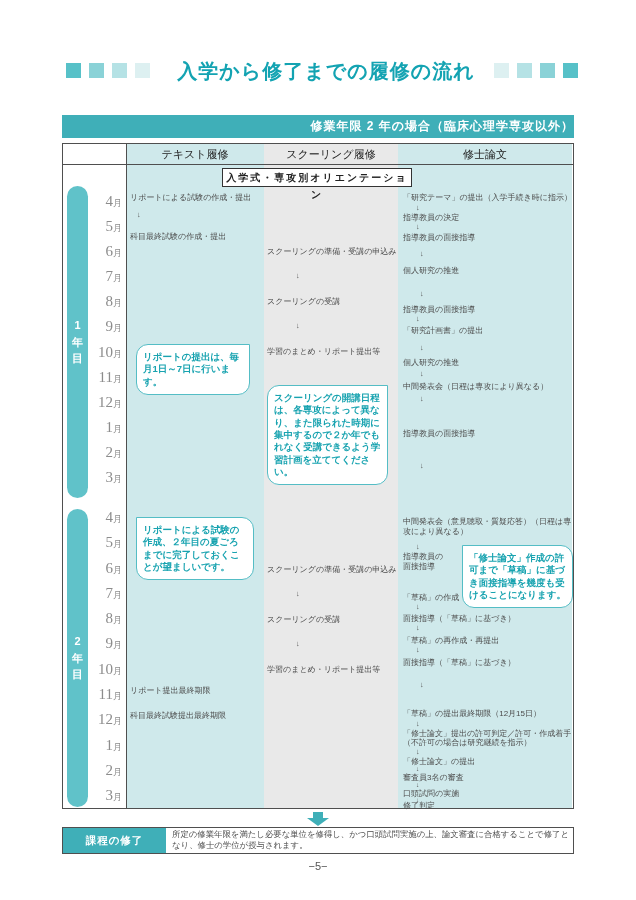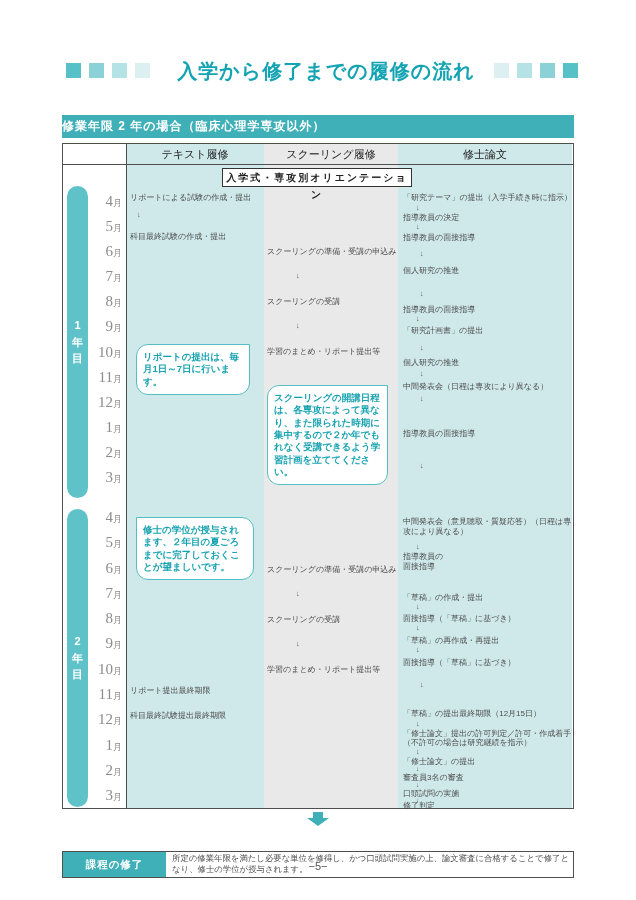--- a/index.html
+++ b/index.html
@@ -9,21 +9,21 @@
   .title-row{position:absolute;left:0;top:56px;width:636px;height:30px;padding-left:8px;}
   h1.title{margin:0;width:100%;text-align:center;font-size:20px;font-weight:bold;
            color:#13a3b2;letter-spacing:1px;line-height:30px;}
   .sq-group{position:absolute;top:7px;height:15px;display:flex;gap:8px;}
   .sq-left{left:66px;}
   .sq-right{right:66px;}
   .sq{width:15px;height:15px;display:inline-block;}
   .t1{background:#57c1c8;} .t2{background:#8ad2d7;} .t3{background:#b5e2e5;} .t4{background:#ddf0f1;}
   
   .subtitle-bar{position:absolute;left:62px;top:115px;width:512px;height:23px;background:#3fafb8;
-                color:#fff;font-weight:bold;font-size:12px;text-align:left;line-height:23px;letter-spacing:1px;}
+                color:#fff;font-weight:bold;font-size:12px;text-align:right;line-height:23px;letter-spacing:1px;}
   
   .table{position:absolute;left:62px;top:143px;width:512px;height:666px;border:1.5px solid #4f4f4f;box-sizing:border-box;}
   .thead{position:absolute;left:0;top:0;width:100%;height:21px;border-bottom:1px solid #4f4f4f;box-sizing:border-box;}
   .th{position:absolute;top:0;height:20px;line-height:20px;text-align:center;font-size:11px;font-weight:normal;color:#222;}
   .th-month{left:0;width:63px;background:#fff;}
   .th-text{left:63px;width:138px;background:#cfe9eb;}
   .th-school{left:201px;width:134px;background:#e9e9e9;}
   .th-thesis{left:335px;width:174px;background:#cfe9eb;}
   .col-bg{position:absolute;top:21px;bottom:0;}
   .bg-text{left:63px;width:138px;background:#cfe9eb;}
@@ -51,21 +51,21 @@
   
   .callout{position:absolute;background:#fff;border:1.5px solid #54bdc5;color:#18a3b0;
            font-weight:bold;font-size:9.5px;line-height:1.3;padding:6px 6px;box-sizing:border-box;}
   .sharp-tr{border-radius:12px 0 12px 12px;}
   .sharp-tl{border-radius:0 12px 12px 12px;}
   
   .big-arrow{position:absolute;left:307px;top:812px;width:22px;}
   .big-arrow .stem{width:10px;height:6px;background:#3fafb8;margin:0 auto;}
   .big-arrow .head{width:0;height:0;border-left:11px solid transparent;border-right:11px solid transparent;
                    border-top:8px solid #3fafb8;}
-  .completion-bar{position:absolute;left:62px;top:827px;width:512px;height:27px;border:1px solid #4f4f4f;box-sizing:border-box;margin-top:24px;}
+  .completion-bar{position:absolute;left:62px;top:827px;width:512px;height:27px;border:1px solid #4f4f4f;box-sizing:border-box;}
   .completion-label{position:absolute;left:0;top:0;width:103px;height:100%;background:#3fafb8;color:#fff;
                     font-weight:bold;font-size:10.5px;text-align:center;line-height:25px;letter-spacing:1px;}
   .completion-text{position:absolute;left:109px;top:1px;width:398px;font-size:8.4px;color:#4c4c4c;line-height:1.35;}
   .page-number{position:absolute;left:0;top:860px;width:636px;text-align:center;font-size:11px;color:#555;}
 </style>
 </head>
 <body>
 
 <div class="page">
 
@@ -191,21 +191,22 @@
   <div class="fi" style="left:403px;top:757px">「修士論文」の提出</div>
   <div class="fi a" style="left:416px;top:766px;font-size:6.5px">↓</div>
   <div class="fi" style="left:403px;top:773px">審査員3名の審査</div>
   <div class="fi a" style="left:416px;top:782px;font-size:6.5px">↓</div>
   <div class="fi" style="left:403px;top:789px">口頭試問の実施</div>
   <div class="fi a" style="left:416px;top:797px;font-size:6px">↓</div>
   <div class="fi" style="left:403px;top:801px">修了判定</div>
 
   <div class="callout sharp-tr" style="left:136px;top:344px;width:114px">リポートの提出は、毎月1日～7日に行います。</div>
   <div class="callout sharp-tr" style="left:267px;top:385px;width:121px">スクーリングの開講日程は、各専攻によって異なり、また限られた時期に集中するので２か年でもれなく受講できるよう学習計画を立ててください。</div>
-  <div class="callout sharp-tl" style="left:136px;top:517px;width:118px">修士の学位が授与されます、２年目の夏ごろまでに完了しておくことが望ましいです。</div>
+  <div class="callout sharp-tl" style="left:136px;top:517px;width:118px">リポートによる試験の作成、２年目の夏ごろまでに完了しておくことが望ましいです。</div>
+  <div class="callout sharp-tl" style="left:462px;top:545px;width:111px">「修士論文」作成の許可まで「草稿」に基づき面接指導を幾度も受けることになります。</div>
 
   <div class="big-arrow">
     <div class="stem"></div>
       <div class="head"></div>
   </div>
   <div class="completion-bar">
     <div class="completion-label">課程の修了</div>
     <div class="completion-text">所定の修業年限を満たし必要な単位を修得し、かつ口頭試問実施の上、論文審査に合格することで修了となり、修士の学位が授与されます。</div>
   </div>
 

